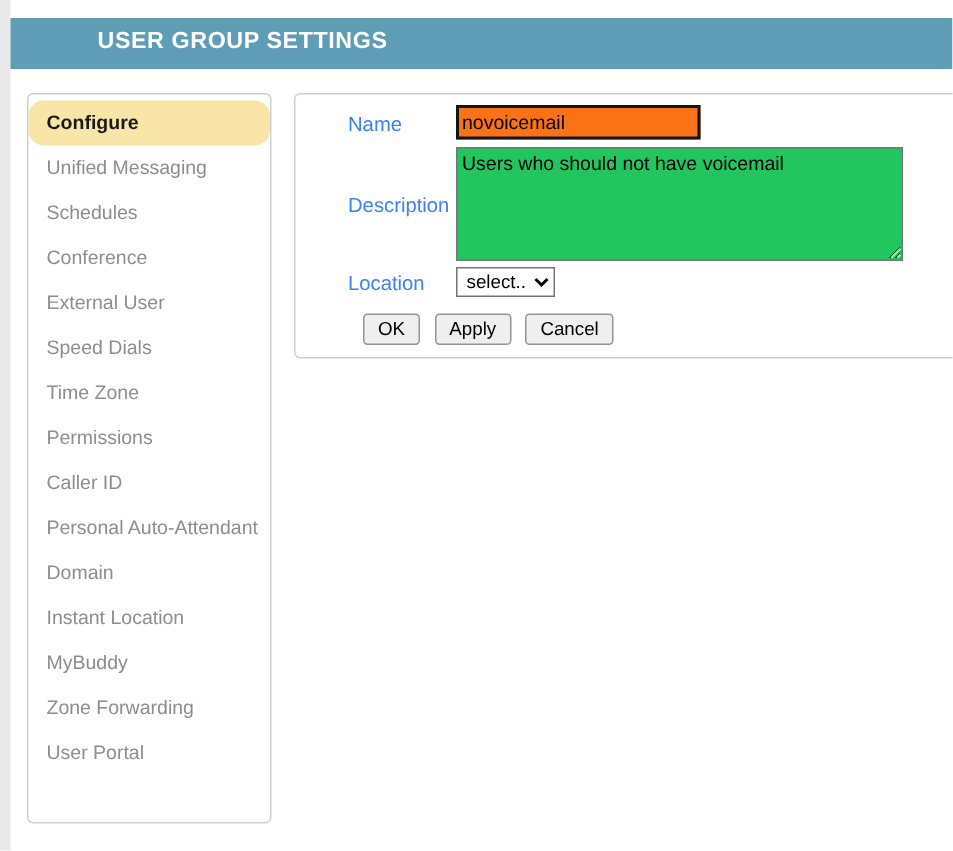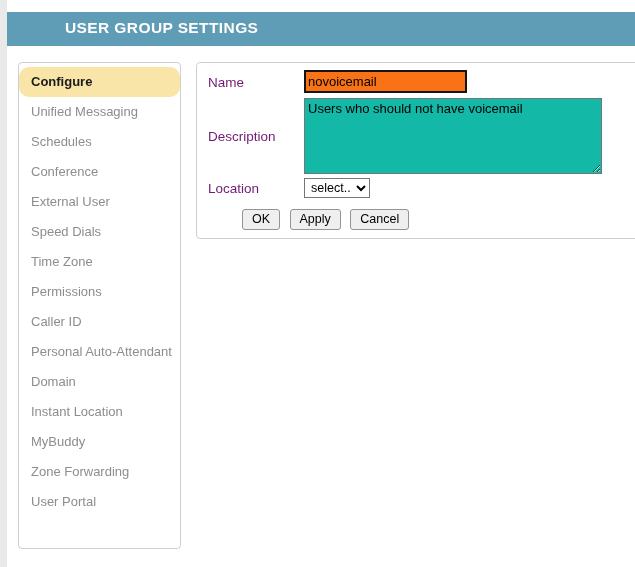--- a/index.html
+++ b/index.html
@@ -91,22 +91,23 @@
   }
 
   .field-row {
     position: absolute;
     left: 0;
     width: 100%;
   }
   .field-label {
     position: absolute;
     font-size: 13.5px;
-    color: #701a75;
+    color: #3b82f6;
     white-space: nowrap;
+    margin-left: 24px;
   }
 
   
   #row-name .field-label { left: 11px; top: 12px; }
   #name-input {
     position: absolute;
     left: 107px;
     top: 7px;
     width: 155px;
     height: 19px;
@@ -122,21 +123,21 @@
 
   
   #row-desc .field-label { left: 11px; top: 66px; }
   #desc-textarea {
     position: absolute;
     left: 107px;
     top: 35px;
     width: 290px;
     height: 70px;
     border: 1px solid #767676;
-    background: #14b8a6;
+    background: #22c55e;
     font-family: "Liberation Sans", sans-serif;
     font-size: 13px;
     color: #000000;
     padding: 2px 3px;
     box-sizing: content-box;
     resize: both;
     overflow: hidden;
     line-height: 15px;
   }
 

